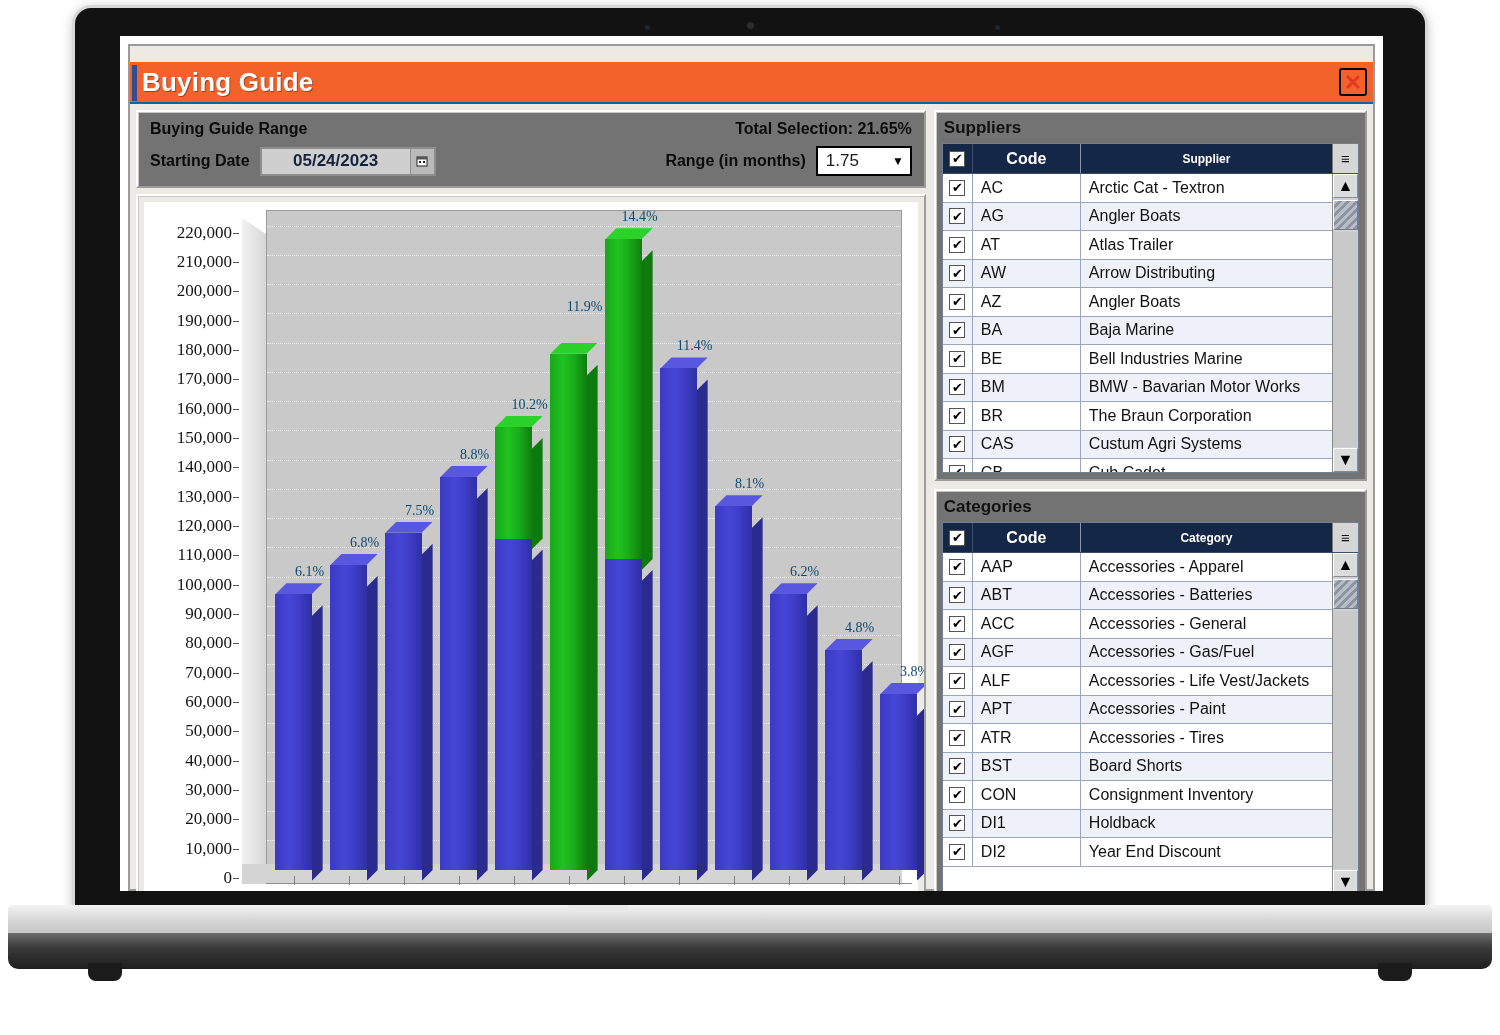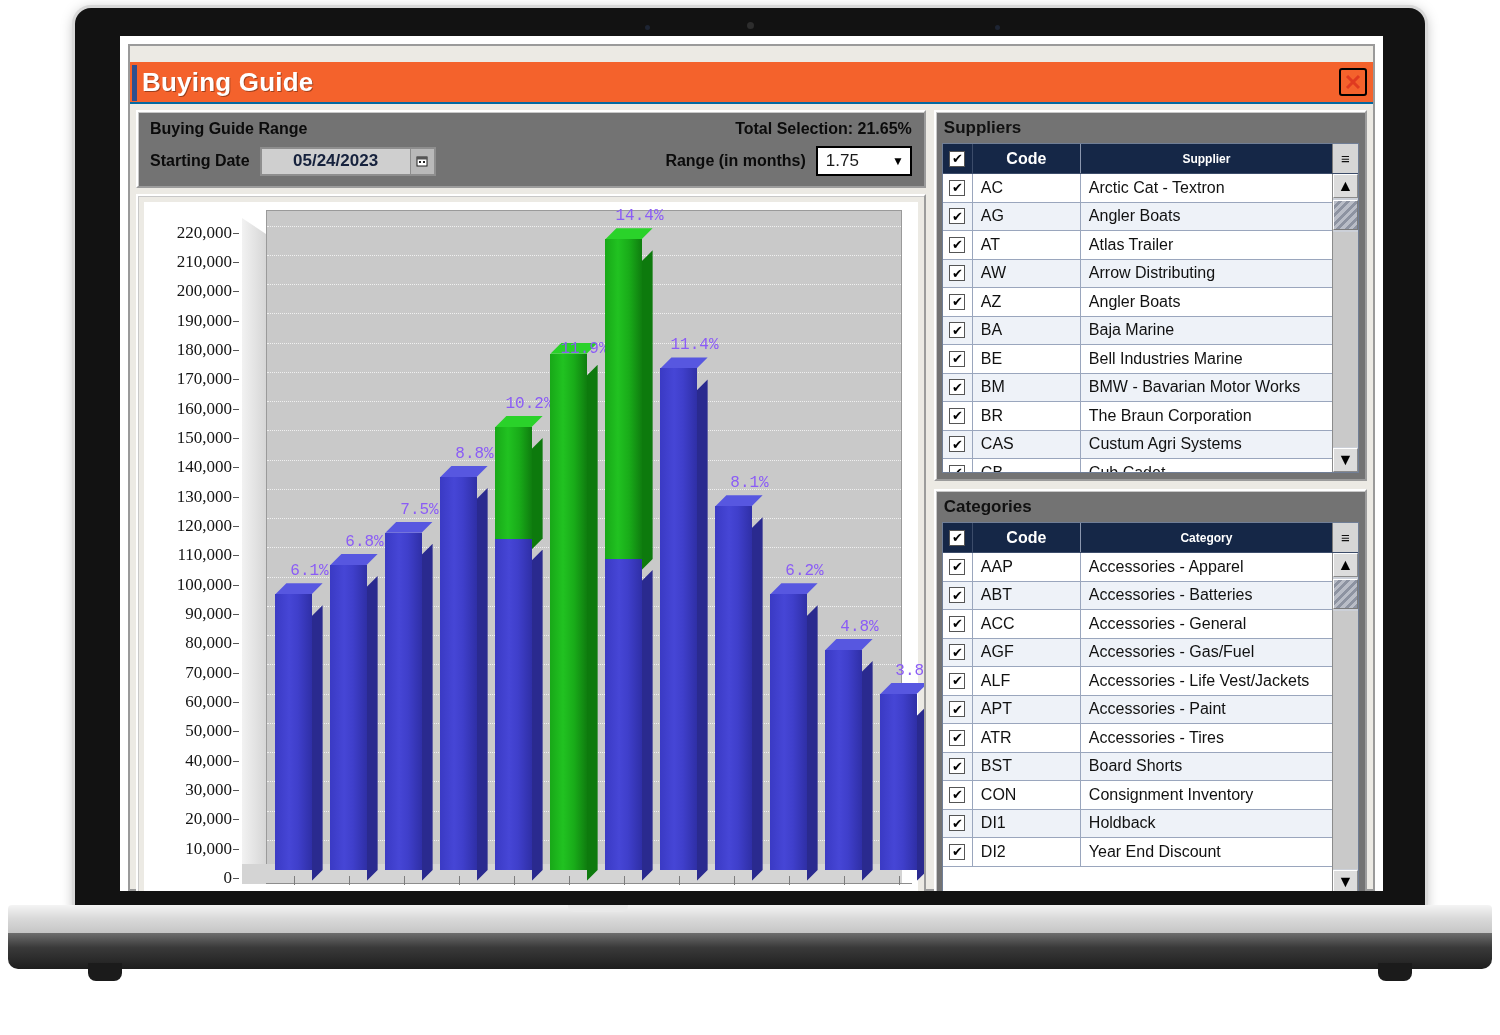--- a/index.html
+++ b/index.html
@@ -174,22 +174,22 @@
   .bar .side { position:absolute; right:-11px; width:11px; }
 
   .blue .face { background: linear-gradient(90deg,#3a3ac4 0%, #4646d6 38%, #3f3fcb 62%, #2f2fa6 100%); }
   .blue .top  { background:#5757e0; }
   .blue .side { background:#2a2a8f; }
   .green .face{ background: linear-gradient(90deg,#18a818 0%, #21c221 35%, #19ac19 65%, #0f7d0f 100%); }
   .green .top { background:#2ad22a; }
   .green .side{ background:#0d7a0d; }
 
   .bar-label {
-    position:absolute; font-size:16px; color:#8b5cf6; white-space:nowrap;
-    font-family:Liberation Mono, monospace;
+    position:absolute; font-size:14px; color:#0c4a6e; white-space:nowrap;
+    font-family:Liberation Serif, serif;
     transform:translateX(-50%);
   }
 
   #x-axis-line {
     position:absolute; left:24px; right:0px; bottom:8px; height:1px; background:#8d8d8d;
   }
   .xtick { position:absolute; bottom:-1px; width:1px; height:9px; background:#7d7d7d; }
 
   
   #right-col { width:436px; display:flex; flex-direction:column; gap:8px; }
@@ -427,21 +427,21 @@
                         </div>
                       </div>
                       <div class="bar-label" style="left: 263.5px; bottom: 456.933px;">10.2%</div>
                       <div class="bar" style="left: 284.35px; width: 36.3px; height: 516.267px;">
                         <div class="bar green" style="position: absolute; left: 0px; bottom: 0px; width: 100%; height: 516.267px;">
                           <div class="face"></div>
                           <div class="side" style="height: 516.267px; bottom: -11px; clip-path: polygon(0px 11px, 100% 0px, 100% calc(100% - 11px), 0px 100%);"></div>
                           <div class="top" style="top: -11px; clip-path: polygon(0px 100%, 11px 0px, 100% 0px, calc(100% - 11px) 100%); width: calc(100% + 11px);"></div>
                         </div>
                       </div>
-                      <div class="bar-label" style="left: 318.5px; bottom: 512px;">11.9%</div>
+                      <div class="bar-label" style="left: 318.5px; bottom: 555px;">11.9%</div>
                       <div class="bar" style="left: 339.35px; width: 36.3px; height: 630.667px;">
                         <div class="bar blue" style="position: absolute; left: 0px; bottom: 0px; width: 100%; height: 310.933px;">
                           <div class="face"></div>
                           <div class="side" style="height: 310.933px; bottom: -11px; clip-path: polygon(0px 11px, 100% 0px, 100% calc(100% - 11px), 0px 100%);"></div>
                           <div class="top" style="top: -11px; clip-path: polygon(0px 100%, 11px 0px, 100% 0px, calc(100% - 11px) 100%); width: calc(100% + 11px);"></div>
                         </div>
                         <div class="bar green" style="position: absolute; left: 0px; bottom: 310.933px; width: 100%; height: 319.733px;">
                           <div class="face"></div>
                           <div class="side" style="height: 319.733px; bottom: -11px; clip-path: polygon(0px 11px, 100% 0px, 100% calc(100% - 11px), 0px 100%);"></div>
                           <div class="top" style="top: -11px; clip-path: polygon(0px 100%, 11px 0px, 100% 0px, calc(100% - 11px) 100%); width: calc(100% + 11px);"></div>

